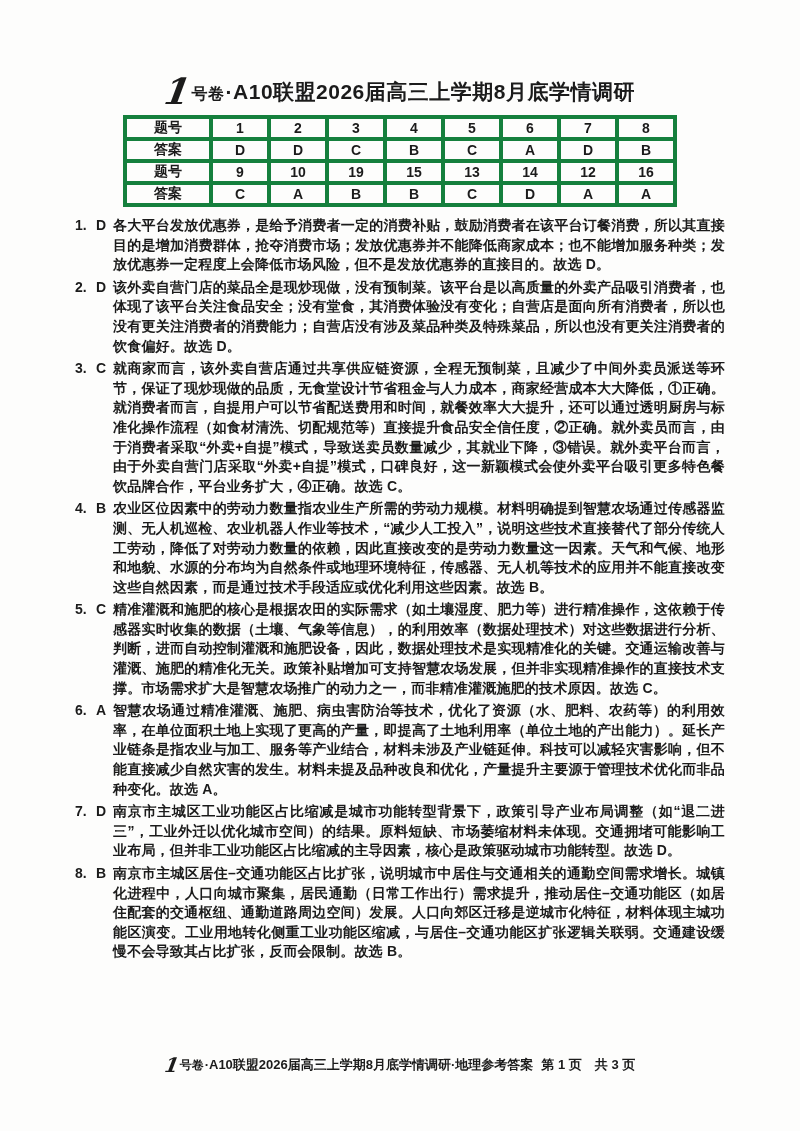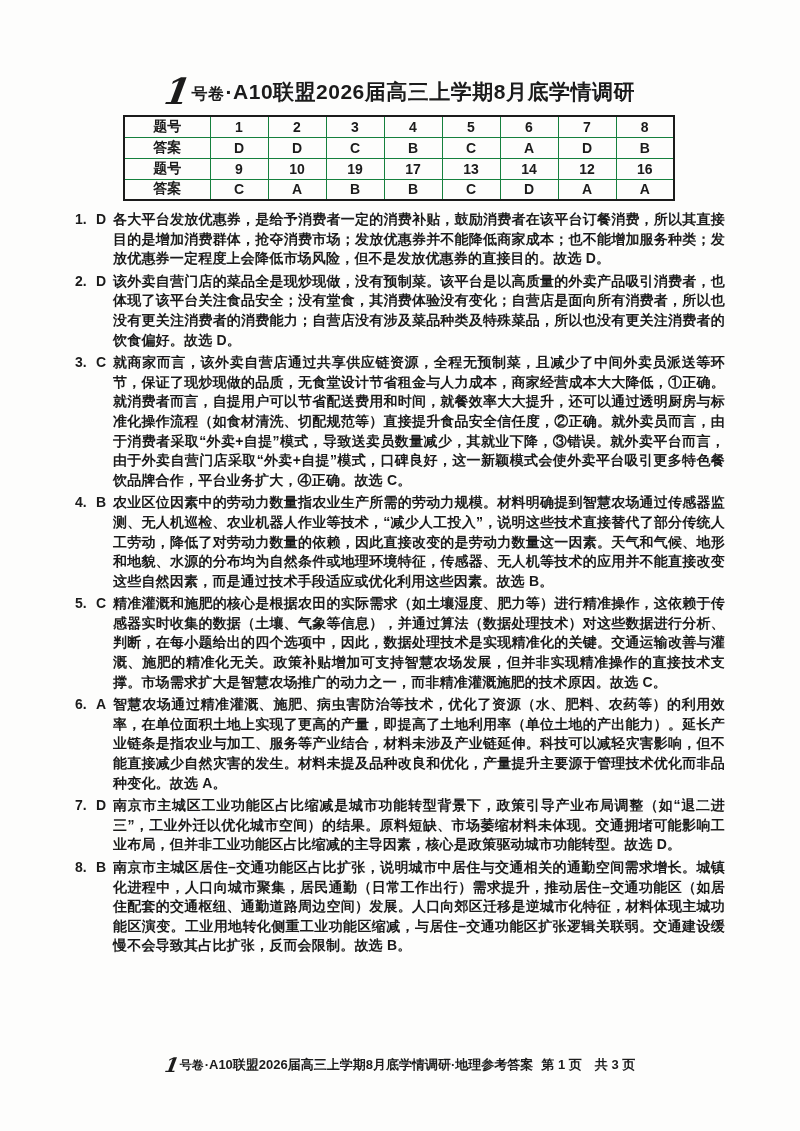--- a/index.html
+++ b/index.html
@@ -59,21 +59,21 @@
     text-align: justify;
   }
 
   
   table.answers {
     border-collapse: collapse;
     margin: 9px 0 9px 48px;
     border: 2px solid #1b1b1b;
   }
   table.answers td {
-    border: 1px solid #15803d;
+    border: 4px solid #15803d;
     text-align: center;
     vertical-align: middle;
     font-size: 14px;
     font-weight: bold;
     height: 21px;
     padding: 0 2px;
   }
   td.col-label { width: 86px; }
   td.col-ans   { width: 58px; }
 
@@ -142,21 +142,21 @@
         <td class="col-ans">C</td>
         <td class="col-ans">A</td>
         <td class="col-ans">D</td>
         <td class="col-ans">B</td>
       </tr>
       <tr>
         <td class="col-label">题号</td>
         <td class="col-ans">9</td>
         <td class="col-ans">10</td>
         <td class="col-ans">19</td>
-        <td class="col-ans">17</td>
+        <td class="col-ans">15</td>
         <td class="col-ans">13</td>
         <td class="col-ans">14</td>
         <td class="col-ans">12</td>
         <td class="col-ans">16</td>
       </tr>
       <tr>
         <td class="col-label">答案</td>
         <td class="col-ans">C</td>
         <td class="col-ans">A</td>
         <td class="col-ans">B</td>
@@ -186,21 +186,21 @@
         <div class="item-text">就商家而言，该外卖自营店通过共享供应链资源，全程无预制菜，且减少了中间外卖员派送等环节，保证了现炒现做的品质，无食堂设计节省租金与人力成本，商家经营成本大大降低，①正确。就消费者而言，自提用户可以节省配送费用和时间，就餐效率大大提升，还可以通过透明厨房与标准化操作流程（如食材清洗、切配规范等）直接提升食品安全信任度，②正确。就外卖员而言，由于消费者采取“外卖+自提”模式，导致送卖员数量减少，其就业下降，③错误。就外卖平台而言，由于外卖自营门店采取“外卖+自提”模式，口碑良好，这一新颖模式会使外卖平台吸引更多特色餐饮品牌合作，平台业务扩大，④正确。故选 C。</div>
       </div>
       <div class="item">
         <span class="item-num">4.</span>
         <span class="item-ans">B</span>
         <div class="item-text">农业区位因素中的劳动力数量指农业生产所需的劳动力规模。材料明确提到智慧农场通过传感器监测、无人机巡检、农业机器人作业等技术，“减少人工投入”，说明这些技术直接替代了部分传统人工劳动，降低了对劳动力数量的依赖，因此直接改变的是劳动力数量这一因素。天气和气候、地形和地貌、水源的分布均为自然条件或地理环境特征，传感器、无人机等技术的应用并不能直接改变这些自然因素，而是通过技术手段适应或优化利用这些因素。故选 B。</div>
       </div>
       <div class="item">
         <span class="item-num">5.</span>
         <span class="item-ans">C</span>
-        <div class="item-text">精准灌溉和施肥的核心是根据农田的实际需求（如土壤湿度、肥力等）进行精准操作，这依赖于传感器实时收集的数据（土壤、气象等信息），并通过算法（数据处理技术）对这些数据进行分析、判断，在每小题给出的四个选项中，因此，数据处理技术是实现精准化的关键。交通运输改善与灌溉、施肥的精准化无关。政策补贴增加可支持智慧农场发展，但并非实现精准操作的直接技术支撑。市场需求扩大是智慧农场推广的动力之一，而非精准灌溉施肥的技术原因。故选 C。</div>
+        <div class="item-text">精准灌溉和施肥的核心是根据农田的实际需求（如土壤湿度、肥力等）进行精准操作，这依赖于传感器实时收集的数据（土壤、气象等信息），的利用效率（数据处理技术）对这些数据进行分析、判断，进而自动控制灌溉和施肥设备，因此，数据处理技术是实现精准化的关键。交通运输改善与灌溉、施肥的精准化无关。政策补贴增加可支持智慧农场发展，但并非实现精准操作的直接技术支撑。市场需求扩大是智慧农场推广的动力之一，而非精准灌溉施肥的技术原因。故选 C。</div>
       </div>
       <div class="item">
         <span class="item-num">6.</span>
         <span class="item-ans">A</span>
         <div class="item-text">智慧农场通过精准灌溉、施肥、病虫害防治等技术，优化了资源（水、肥料、农药等）的利用效率，在单位面积土地上实现了更高的产量，即提高了土地利用率（单位土地的产出能力）。延长产业链条是指农业与加工、服务等产业结合，材料未涉及产业链延伸。科技可以减轻灾害影响，但不能直接减少自然灾害的发生。材料未提及品种改良和优化，产量提升主要源于管理技术优化而非品种变化。故选 A。</div>
       </div>
       <div class="item">
         <span class="item-num">7.</span>
         <span class="item-ans">D</span>
         <div class="item-text">南京市主城区工业功能区占比缩减是城市功能转型背景下，政策引导产业布局调整（如“退二进三”，工业外迁以优化城市空间）的结果。原料短缺、市场萎缩材料未体现。交通拥堵可能影响工业布局，但并非工业功能区占比缩减的主导因素，核心是政策驱动城市功能转型。故选 D。</div>

